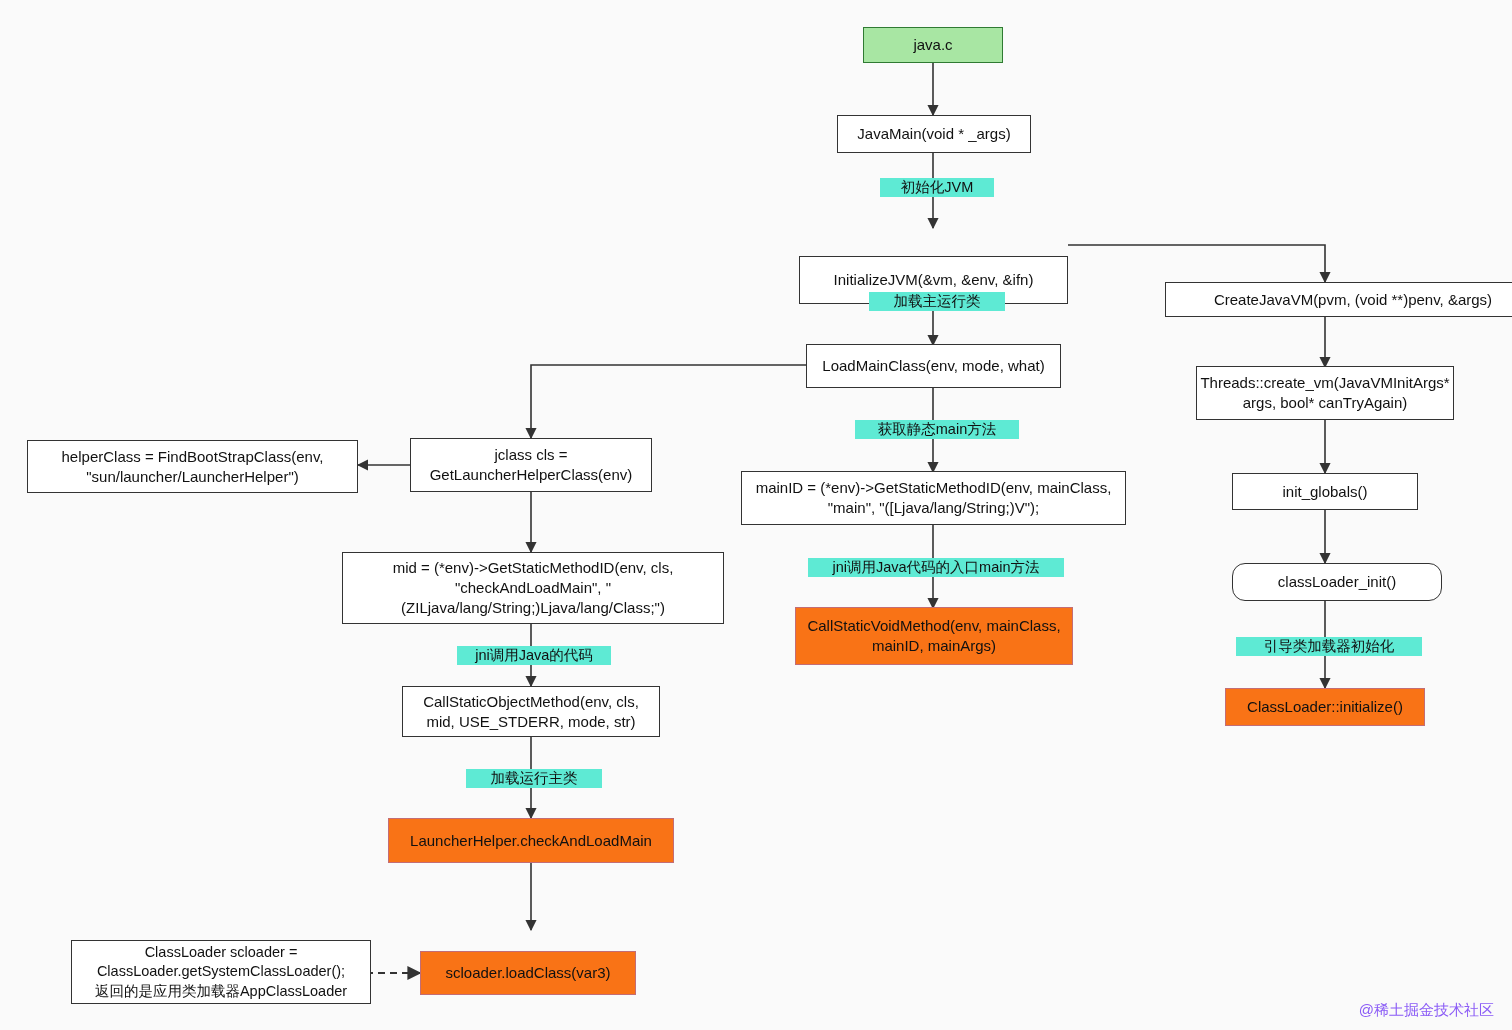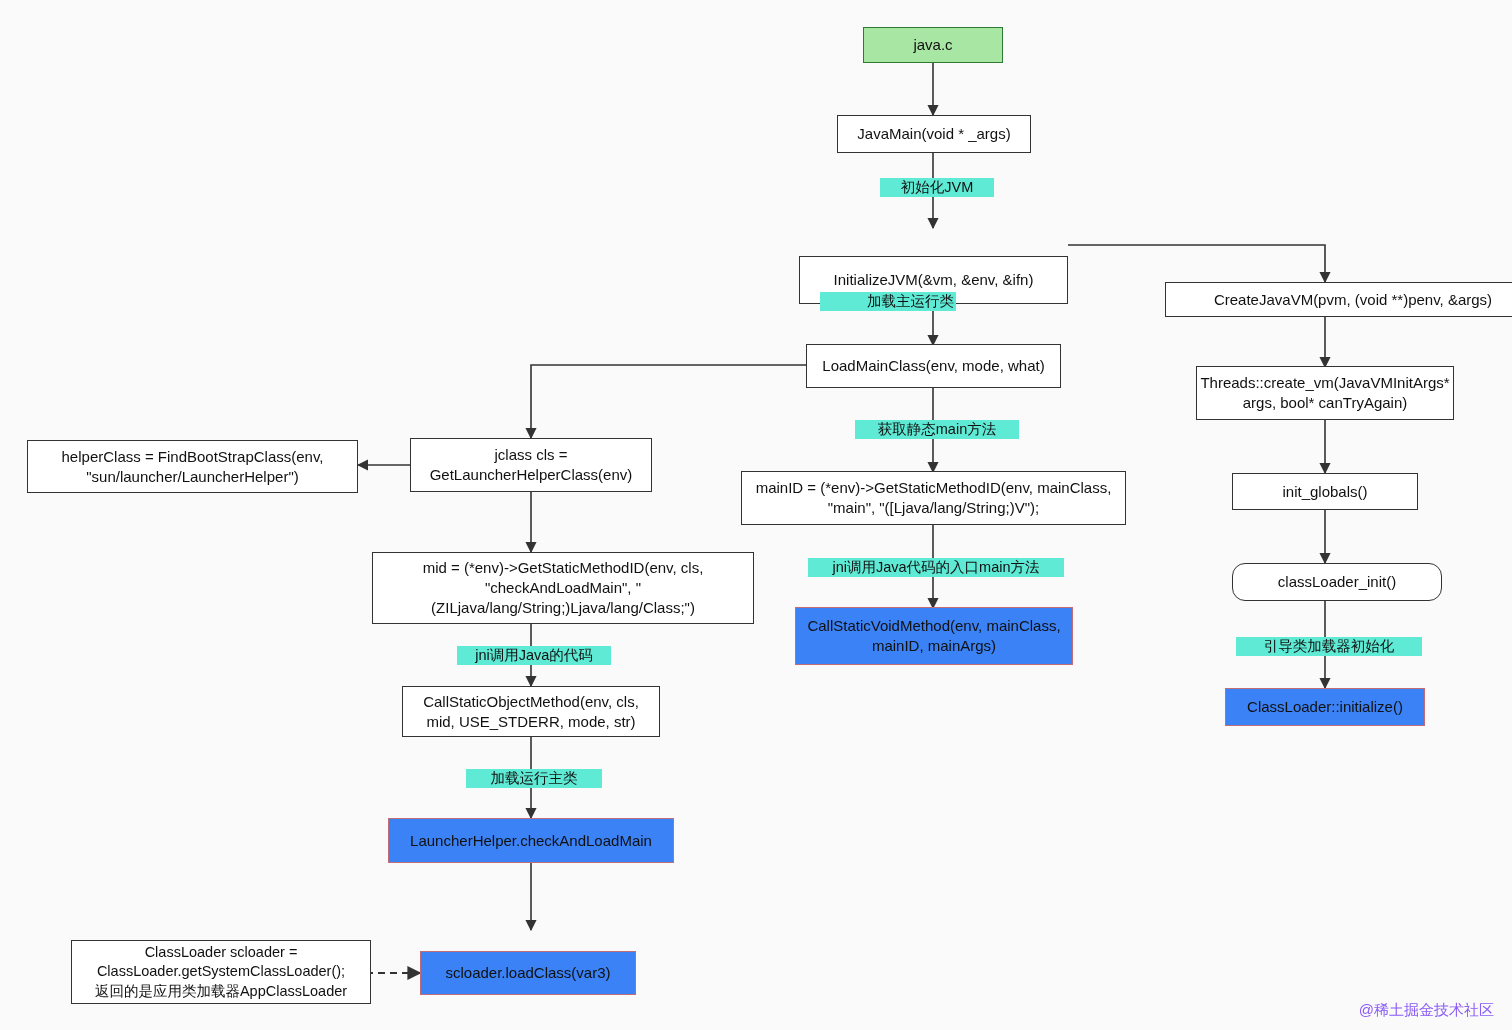--- a/index.html
+++ b/index.html
@@ -39,21 +39,21 @@
     font-size: 15px;
     line-height: 1.32;
     padding: 0 8px;
     white-space: pre-line;
   }
   .node.green {
     background: #a8e6a3;
     border-color: #2f7a32;
   }
   .node.pink {
-    background: #3b82f6;
+    background: #f97316;
     border-color: #c26d76;
   }
   .edge-label {
     position: absolute;
     font-size: 14.5px;
     color: #111111;
     background: #5eead4;
     text-align: center;
     line-height: 1.3;
     white-space: pre-line;
@@ -137,34 +137,34 @@
   <div class="node" style="left:806px; top:344px; width:255px; height:44px;">LoadMainClass(env, mode, what)</div>
 
   <div class="node" style="left:741px; top:471px; width:385px; height:54px;">mainID = (*env)-&gt;GetStaticMethodID(env, mainClass, "main", "([Ljava/lang/String;)V");</div>
 
   <div class="node pink" style="left:795px; top:607px; width:278px; height:58px;">CallStaticVoidMethod(env, mainClass, mainID, mainArgs)</div>
 
   <div class="node" style="left:410px; top:438px; width:242px; height:54px;">jclass cls = GetLauncherHelperClass(env)</div>
 
   <div class="node" style="left:27px; top:440px; width:331px; height:53px;">helperClass = FindBootStrapClass(env, "sun/launcher/LauncherHelper")</div>
 
-  <div class="node" style="left:342px; top:552px; width:382px; height:72px;margin-left:30px;">mid = (*env)-&gt;GetStaticMethodID(env, cls, "checkAndLoadMain", "(ZILjava/lang/String;)Ljava/lang/Class;")</div>
+  <div class="node" style="left:342px; top:552px; width:382px; height:72px;">mid = (*env)-&gt;GetStaticMethodID(env, cls, "checkAndLoadMain", "(ZILjava/lang/String;)Ljava/lang/Class;")</div>
 
   <div class="node" style="left:402px; top:686px; width:258px; height:51px;">CallStaticObjectMethod(env, cls, mid, USE_STDERR, mode, str)</div>
 
   <div class="node pink" style="left:388px; top:818px; width:286px; height:45px;">LauncherHelper.checkAndLoadMain</div>
 
   <div class="node pink" style="left:420px; top:951px; width:216px; height:44px;">scloader.loadClass(var3)</div>
 
   <div class="node" style="left:42px; top:940px; width:300px; height:64px; font-size:14.5px;margin-left:29px;">ClassLoader scloader = ClassLoader.getSystemClassLoader();
 返回的是应用类加载器AppClassLoader</div>
 
   <div class="edge-label" style="left:880px; top:178px; width:110px;">初始化JVM</div>
 
-  <div class="edge-label" style="left:820px; top:292px; width:132px;text-align:right;">加载主运行类</div>
+  <div class="edge-label" style="left:869px; top:292px; width:132px;">加载主运行类</div>
 
   <div class="edge-label" style="left:855px; top:420px; width:160px;">获取静态main方法</div>
 
   <div class="edge-label" style="left:808px; top:558px; width:252px;">jni调用Java代码的入口main方法</div>
 
 
   <div class="edge-label" style="left:457px; top:646px; width:150px;">jni调用Java的代码</div>
 
   <div class="edge-label" style="left:466px; top:769px; width:132px;">加载运行主类</div>
 

